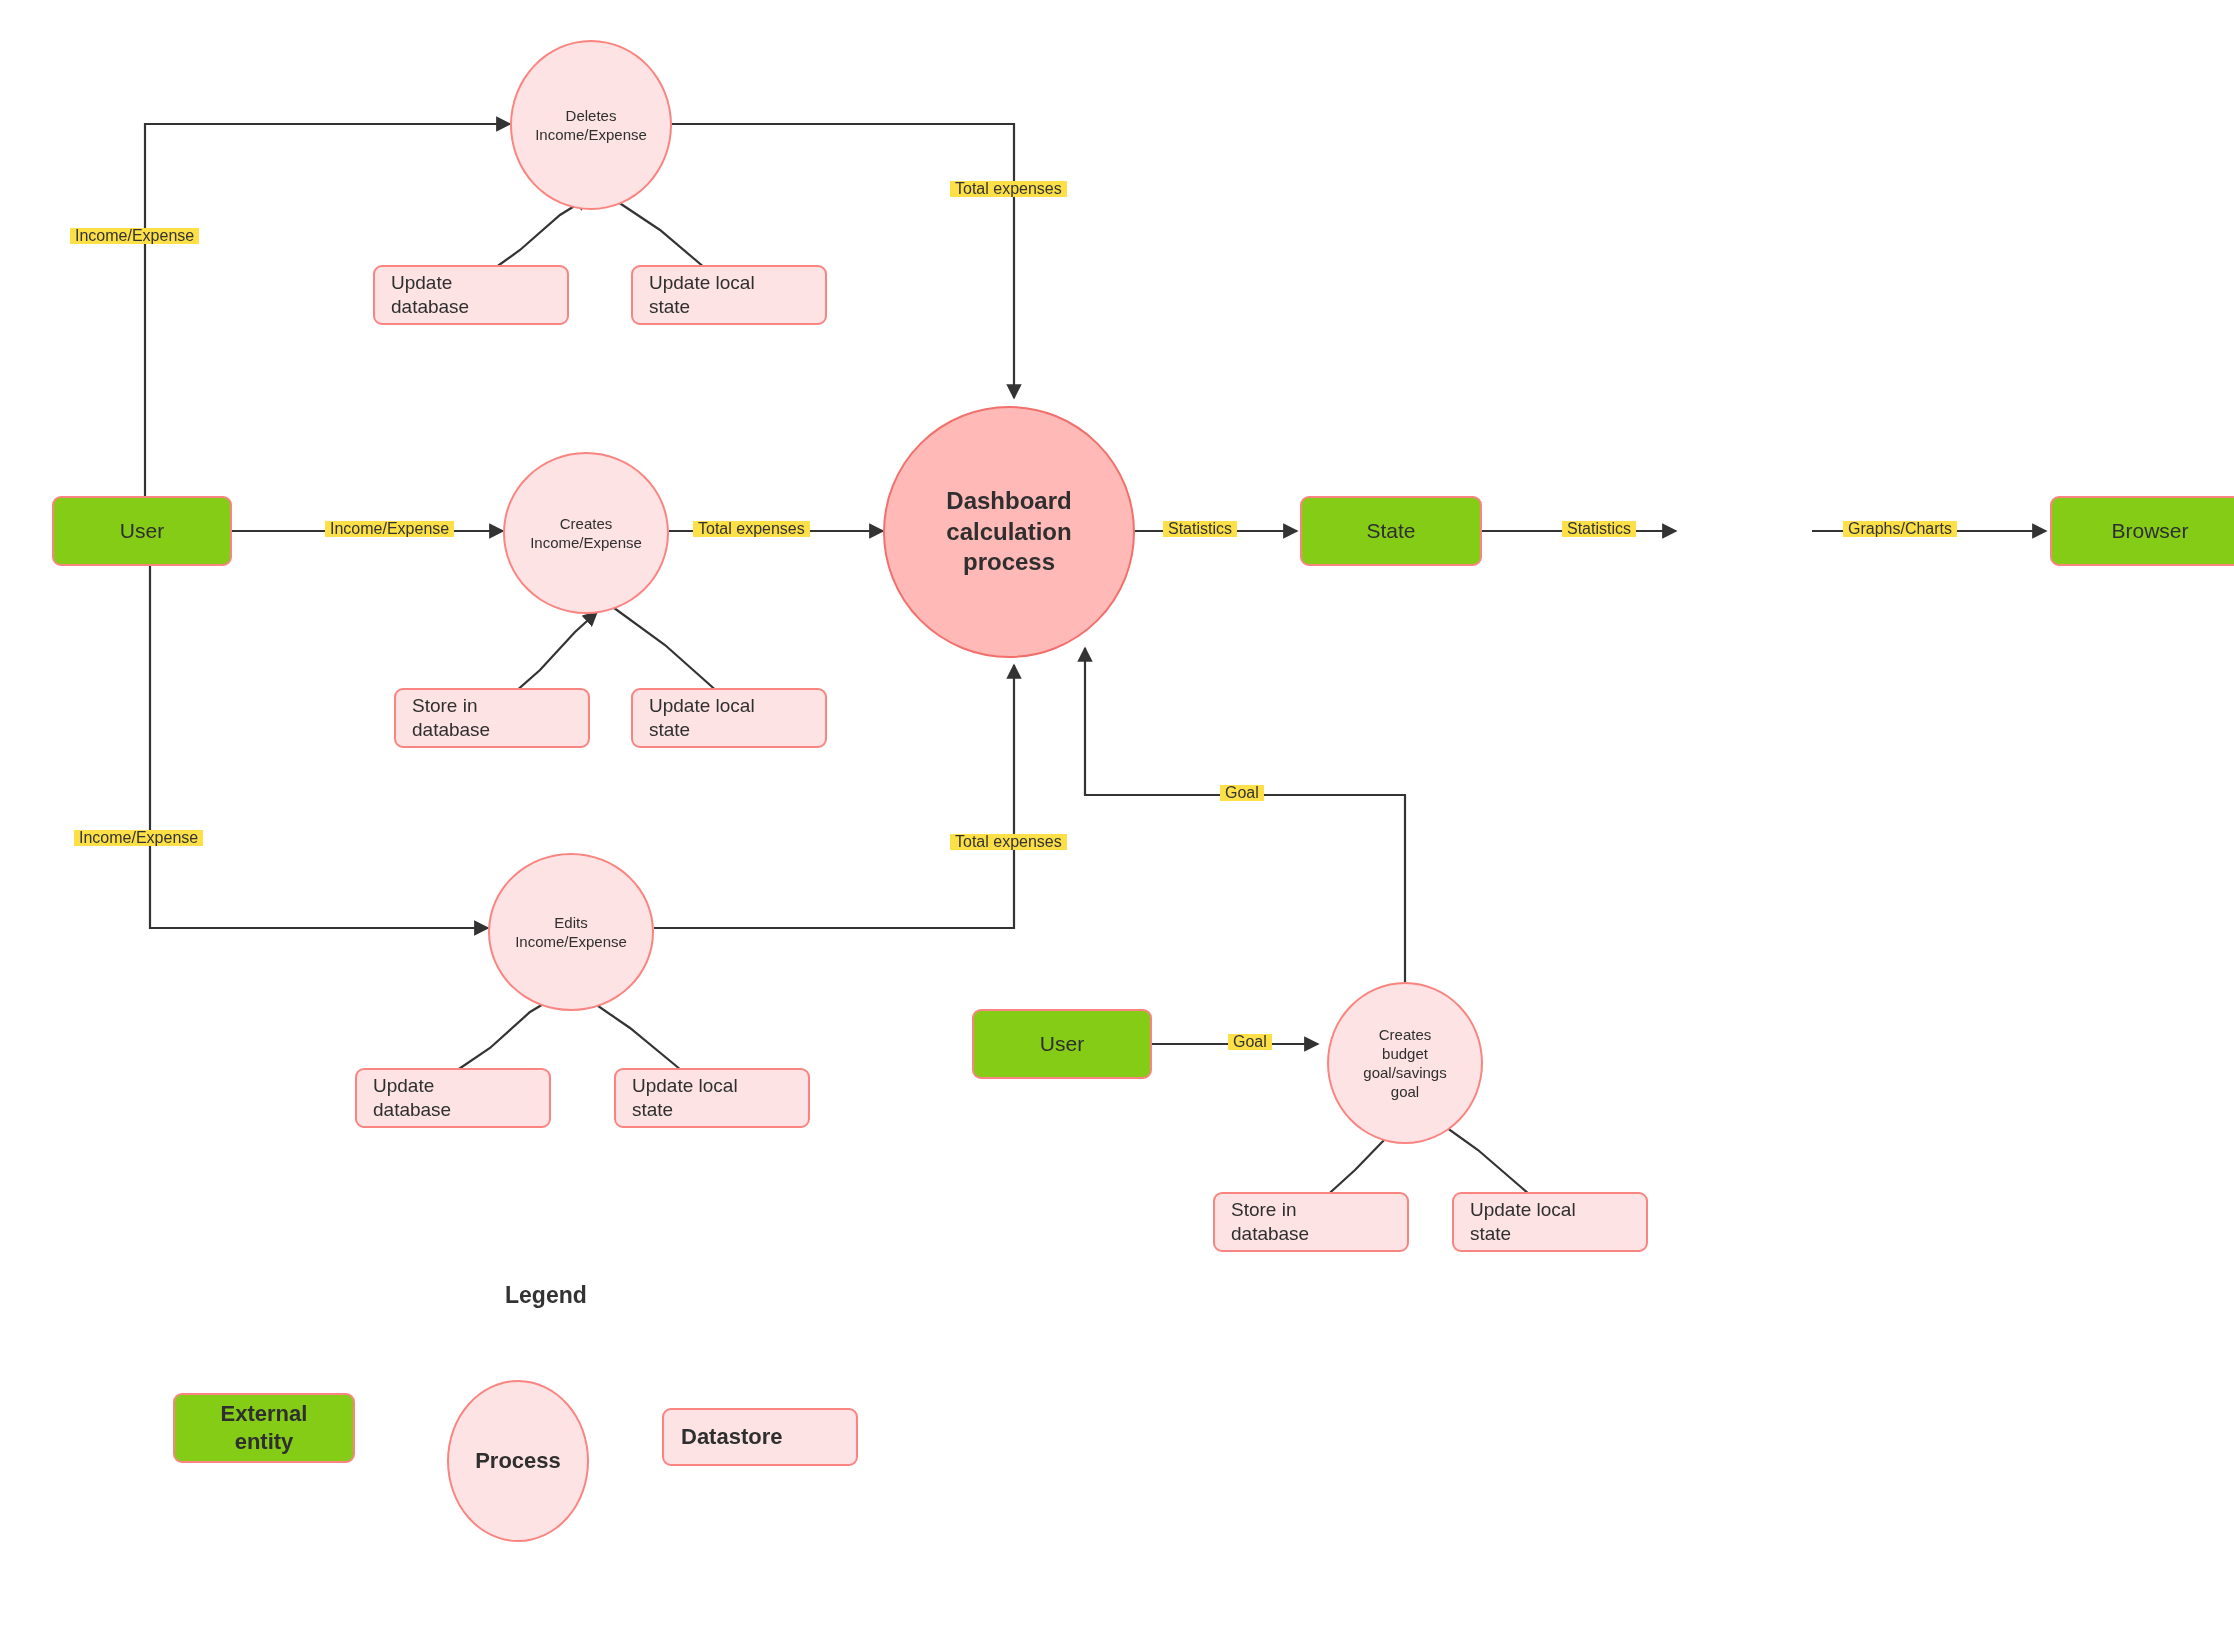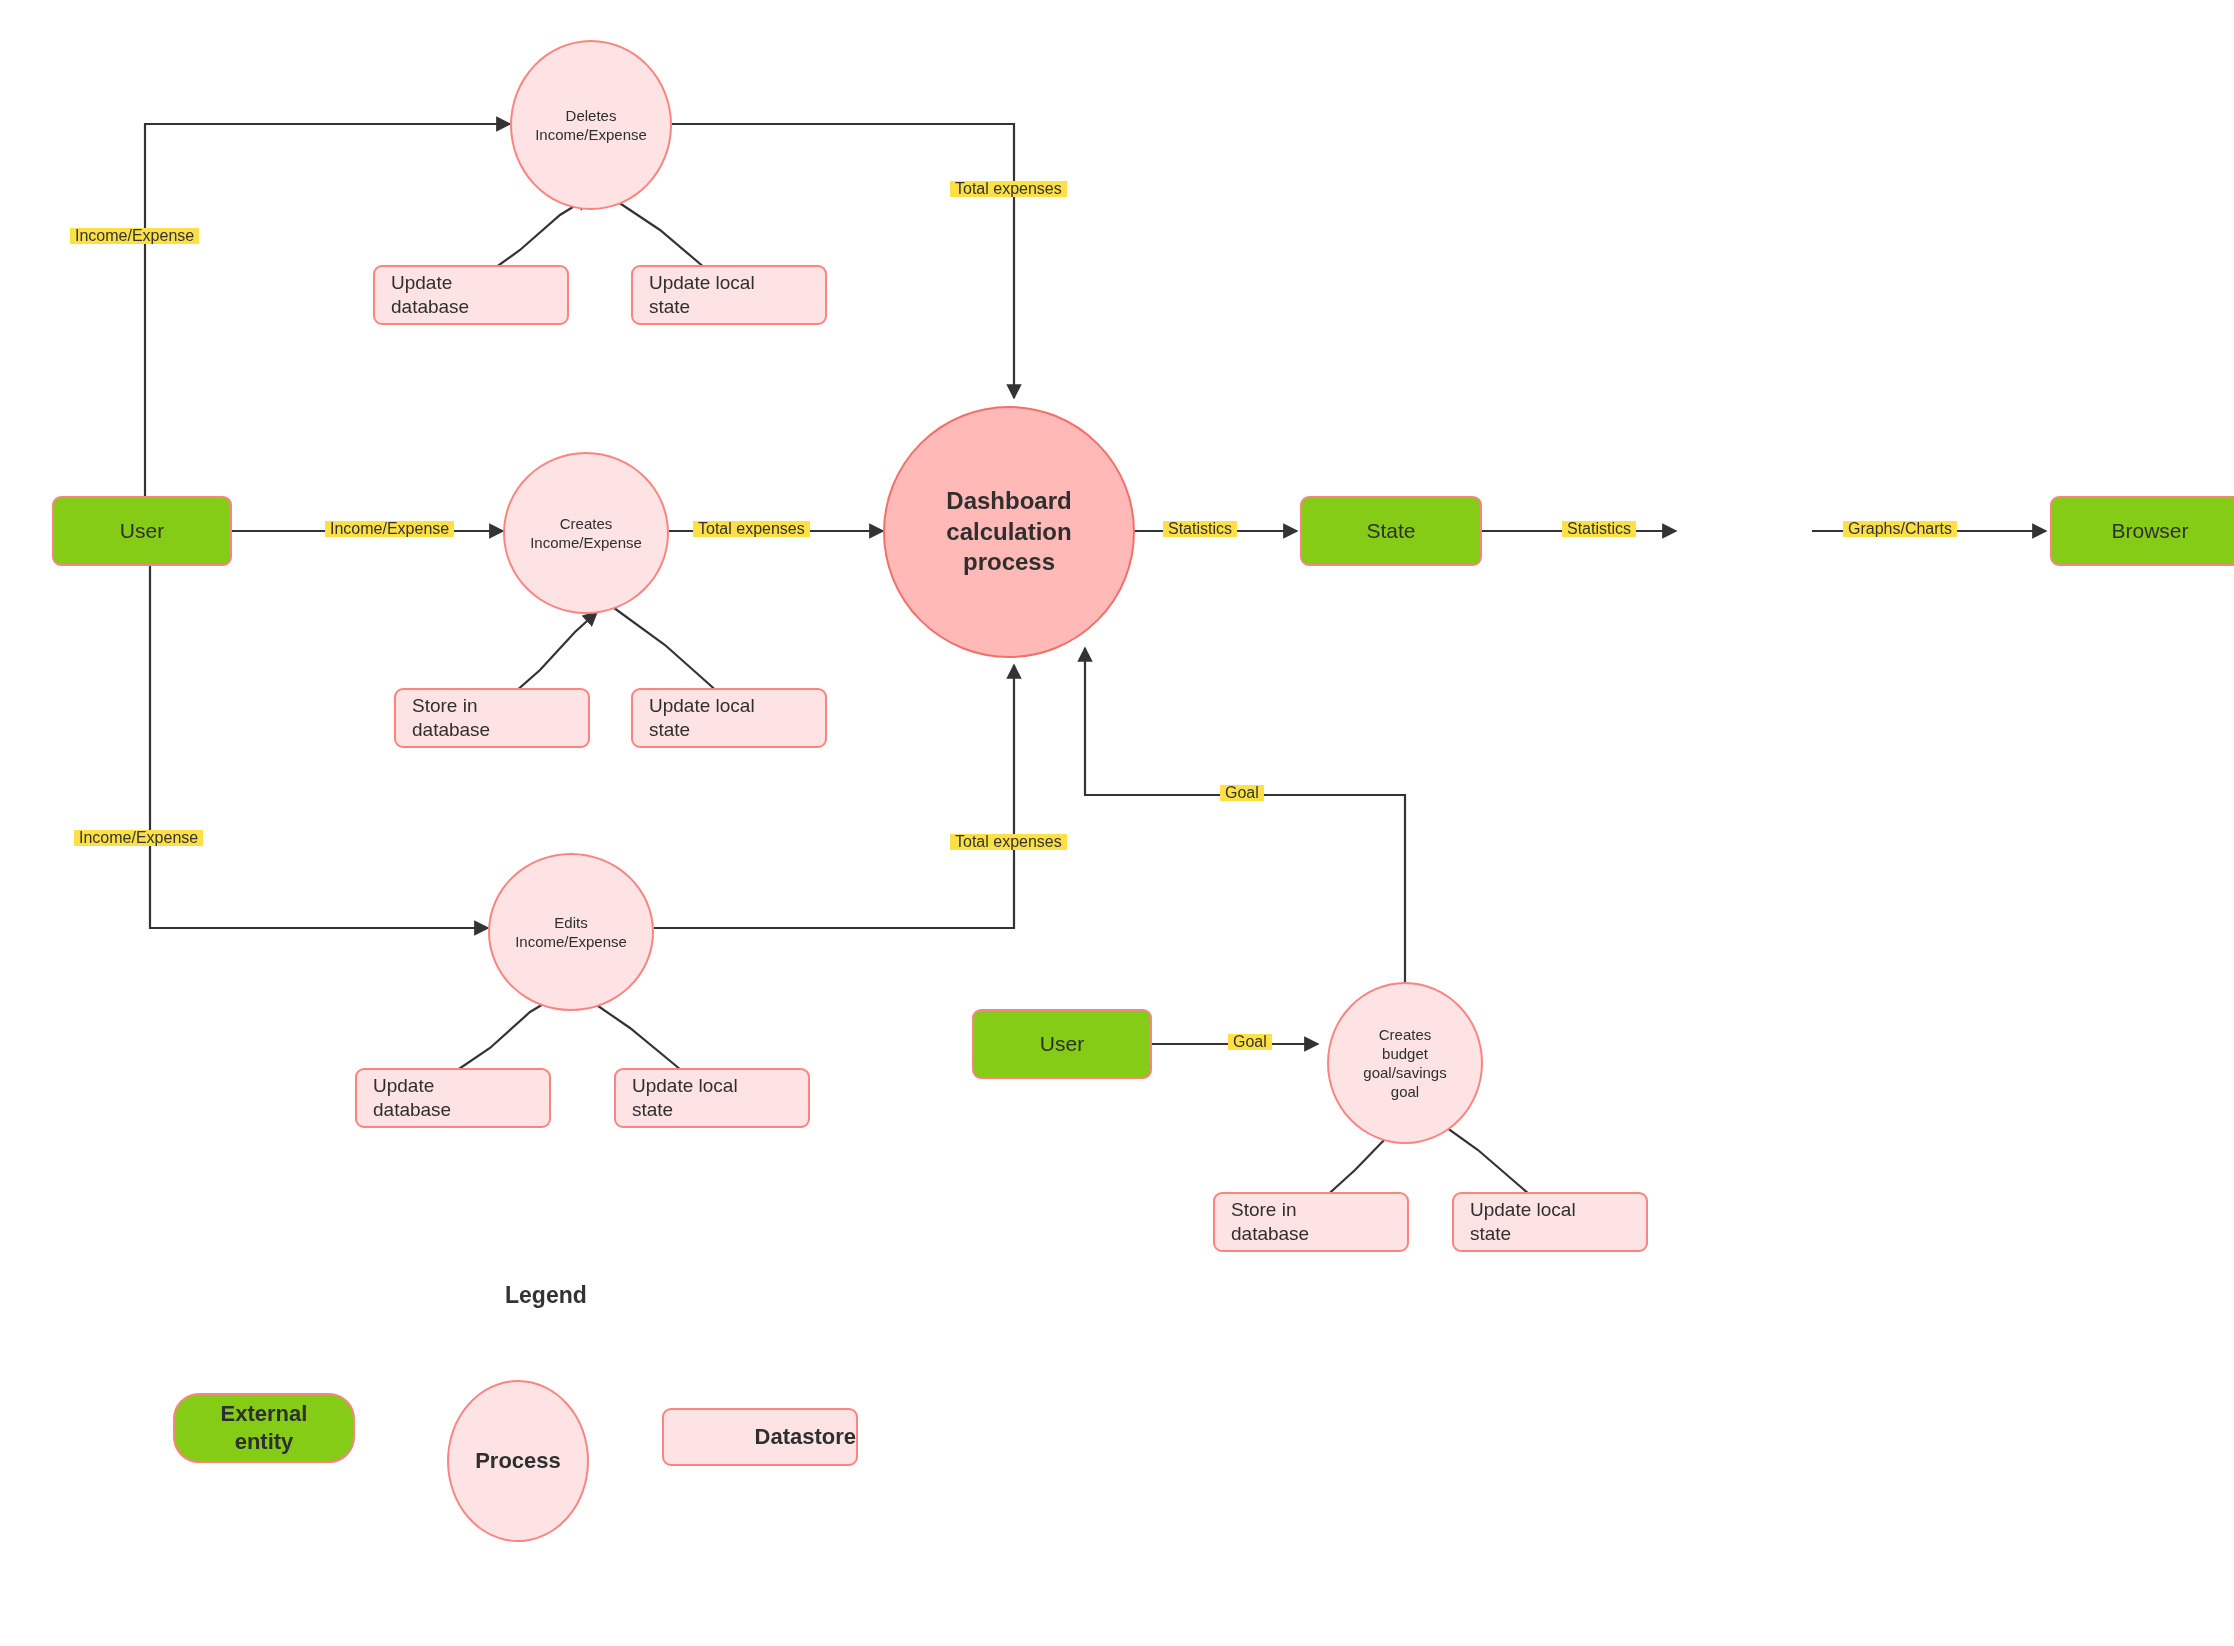--- a/index.html
+++ b/index.html
@@ -277,28 +277,28 @@
   <div class="edge-label" style="left:1562px; top:521px;"><span>Statistics</span></div>
 
   <div class="edge-label" style="left:1843px; top:521px;"><span>Graphs/Charts</span></div>
 
   <div class="edge-label" style="left:1220px; top:785px;"><span>Goal</span></div>
 
   <div class="edge-label" style="left:1228px; top:1034px;"><span>Goal</span></div>
 
   <div class="legend-title" style="left:489px; top:1282px;"><span>Legend</span></div>
 
-  <div class="node entity legend-shape" style="left:173px; top:1393px; width:182px; height:70px;border-radius:26px;">
+  <div class="node entity legend-shape" style="left:173px; top:1393px; width:182px; height:70px;">
     <span class="ln-label">
       <span>External</span><br>
       <span>entity</span>
     </span>
   </div>
 
   <div class="node process legend-shape" style="left:447px; top:1380px; width:142px; height:162px;">
     <span>Process</span>
   </div>
 
-  <div class="node datastore legend-shape" style="left:662px; top:1408px; width:196px; height:58px; justify-content:flex-end; padding-left:17px;">
+  <div class="node datastore legend-shape" style="left:662px; top:1408px; width:196px; height:58px; justify-content:flex-start; padding-left:17px;">
     <span class="ds-label">Datastore</span>
   </div>
 
 </div>
 
 </body></html>

